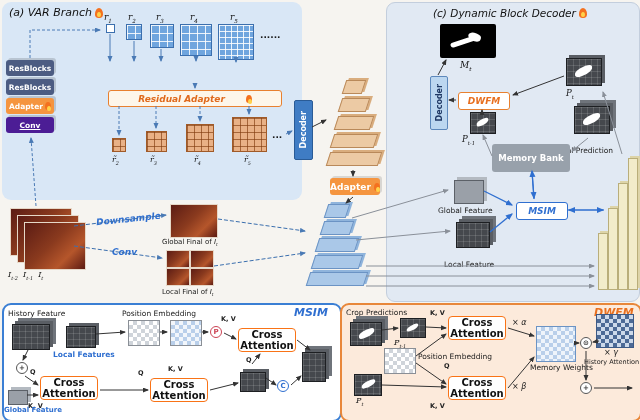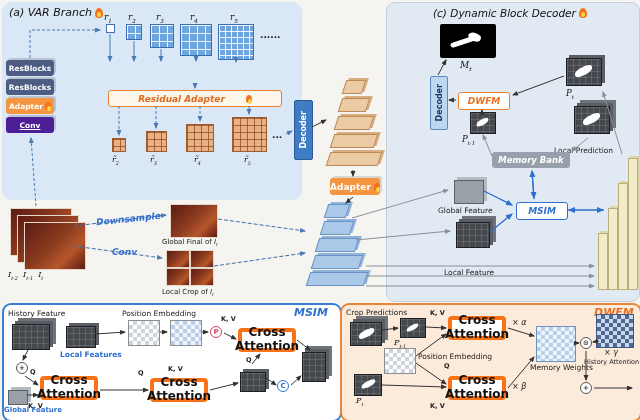--- a/index.html
+++ b/index.html
@@ -47,23 +47,23 @@
     background-image:linear-gradient(rgba(255,255,255,.13) 1px,transparent 1px),
       linear-gradient(90deg,rgba(255,255,255,.13) 1px,transparent 1px);background-size:6px 6px;
     box-shadow:3px -3px 0 #5a5e64,6px -6px 0 #6f747b;}
   .dstack.one{box-shadow:none;}
   .dstack.two{box-shadow:3px -3px 0 #5a5e64;}
   .gslab{position:absolute;background:#9aa0a8;border:1px solid #5c6168;box-shadow:3px -3px 0 #b4bac1;}
   .tool{position:absolute;left:22%;top:32%;width:56%;height:30%;background:#fff;
     border-radius:60% 30% 60% 30%;transform:rotate(-22deg);}
   .surg{position:absolute;background:linear-gradient(135deg,#5c1c14 0%,#8a3a1e 45%,#b5562b 72%,#5c1a12 100%);
     border:1px solid #e6d8c8;}
-  .ca-box{position:absolute;background:#fff;border:4px solid #f97316;border-radius:4px;
+  .ca-box{position:absolute;background:#fff;border:1px solid #f97316;border-radius:4px;
     display:flex;align-items:center;justify-content:center;text-align:center;
-    font-size:12px;font-weight:bold;line-height:1.15;color:#111;padding:5px;box-sizing:border-box;}
+    font-size:10px;font-weight:bold;line-height:1.15;color:#111;padding:5px;box-sizing:border-box;}
   .circle{position:absolute;width:12px;height:12px;border-radius:50%;background:#fff;border:1.2px solid #555;
     display:flex;align-items:center;justify-content:center;font-size:7px;font-weight:bold;color:#333;box-sizing:border-box;}
   .circle.red{border-color:#cc4455;color:#cc4455;}
   .circle.blueC{border-color:#2f6fd0;color:#2f6fd0;}
   .kv{position:absolute;font-size:6.5px;font-weight:bold;color:#222;white-space:nowrap;}
   .checker{position:absolute;border:1px solid #8a8f96;background-color:#fff;
     background-image:repeating-conic-gradient(#cfd4da 0% 25%,#ffffff 25% 50%);background-size:8px 8px;}
   .checker.bluech{background-image:repeating-conic-gradient(#b9cfea 0% 25%,#eef4fb 25% 50%);border-color:#6b93c4;}
   .checker.darkch{background-image:repeating-conic-gradient(#4d6a96 0% 25%,#cdd9ea 25% 50%);border-color:#3d5a86;}
   .mbankbox{position:absolute;background:#98a1ab;border-radius:3px;color:#fff;font-weight:bold;
@@ -168,21 +168,21 @@
   <div class="surg" style="left:170px;top:204px;width:46px;height:32px;"></div>
   <span class="lbl" style="left:162px;top:238px;font-size:7px;">
     <span>Global Final of </span><i>I</i><sub>t</sub>
   </span>
 
   <div class="surg" style="left:166px;top:250px;width:22px;height:16px;"></div>
   <div class="surg" style="left:190px;top:250px;width:22px;height:16px;"></div>
   <div class="surg" style="left:166px;top:268px;width:22px;height:16px;"></div>
   <div class="surg" style="left:190px;top:268px;width:22px;height:16px;"></div>
   <span class="lbl" style="left:162px;top:288px;font-size:7px;">
-    <span>Local Crop of </span><i>I</i><sub>t</sub>
+    <span>Local Final of </span><i>I</i><sub>t</sub>
   </span>
 
   <div class="panel" style="left:386px;top:2px;width:252px;height:298px;background:#e1e9f3;border:1px solid #c3cedd;">
     <div class="ptitle" style="left:46px;top:4px;font-size:10.5px;">
       <span>(c) Dynamic Block Decoder</span>
       <span class="flame"></span>
     </div>
   </div>
 
   <div class="maskimg" style="left:440px;top:24px;width:56px;height:34px;">
@@ -207,47 +207,47 @@
   <div class="dstack one" style="left:470px;top:112px;width:24px;height:20px;">
       <div class="tool"></div>
     </div>
   <span class="mathlbl" style="left:462px;top:134px;font-size:8.5px;"><span>P</span><sub>t-1</sub></span>
 
   <div class="dstack" style="left:574px;top:106px;width:34px;height:26px;">
       <div class="tool"></div>
     </div>
   <span class="lbl" style="left:554px;top:146px;">Local Prediction</span>
 
-  <div class="mbankbox" style="left:492px;top:152px;width:78px;height:16px;font-style:italic;">
+  <div class="mbankbox" style="left:492px;top:144px;width:78px;height:28px;">
       <span>Memory Bank</span>
     </div>
 
   <div class="gslab" style="left:454px;top:180px;width:28px;height:22px;"></div>
   <span class="lbl" style="left:438px;top:206px;">Global Feature</span>
 
   <div class="minibox" style="left:516px;top:202px;width:50px;height:16px;border:1.5px solid #2f6fd0;color:#2f6fd0;">
       <span>MSIM</span>
     </div>
 
   <div class="dstack" style="left:456px;top:222px;width:32px;height:24px;"></div>
-  <span class="lbl" style="left:444px;top:268px;">Local Feature</span>
+  <span class="lbl" style="left:444px;top:260px;">Local Feature</span>
 
   <div class="yplate" style="left:598px;top:233px;height:55px;"></div>
   <div class="yplate" style="left:608px;top:208px;height:80px;"></div>
   <div class="yplate" style="left:618px;top:183px;height:105px;"></div>
   <div class="yplate" style="left:628px;top:158px;height:130px;"></div>
 
   <div class="panel" style="left:2px;top:303px;width:336px;height:115px;background:#ffffff;border:2px solid #3b7fd4;"></div>
   <span class="lbl blue-it" style="left:294px;top:306px;font-size:11px;">MSIM</span>
 
   <span class="lbl" style="left:8px;top:309px;">History Feature</span>
   <div class="dstack" style="left:12px;top:324px;width:36px;height:24px;"></div>
 
   <div class="dstack two" style="left:66px;top:326px;width:28px;height:20px;"></div>
-  <span class="lbl blue-it" style="left:60px;top:350px;font-style:normal;">Local Features</span>
+  <span class="lbl blue-it" style="left:53px;top:350px;font-style:normal;">Local Features</span>
 
   <span class="lbl" style="left:122px;top:309px;">Position Embedding</span>
   <div class="checker" style="left:128px;top:320px;width:30px;height:24px;"></div>
   <div class="checker" style="left:170px;top:320px;width:30px;height:24px;background-image:repeating-conic-gradient(#b9cfea 0% 25%,#f2f6fb 25% 50%);"></div>
   <div class="circle red" style="left:210px;top:326px;">
       <span>P</span>
     </div>
 
   <span class="kv" style="left:221px;top:315px;">K, V</span>
   <div class="ca-box" style="left:238px;top:328px;width:58px;height:24px;">

